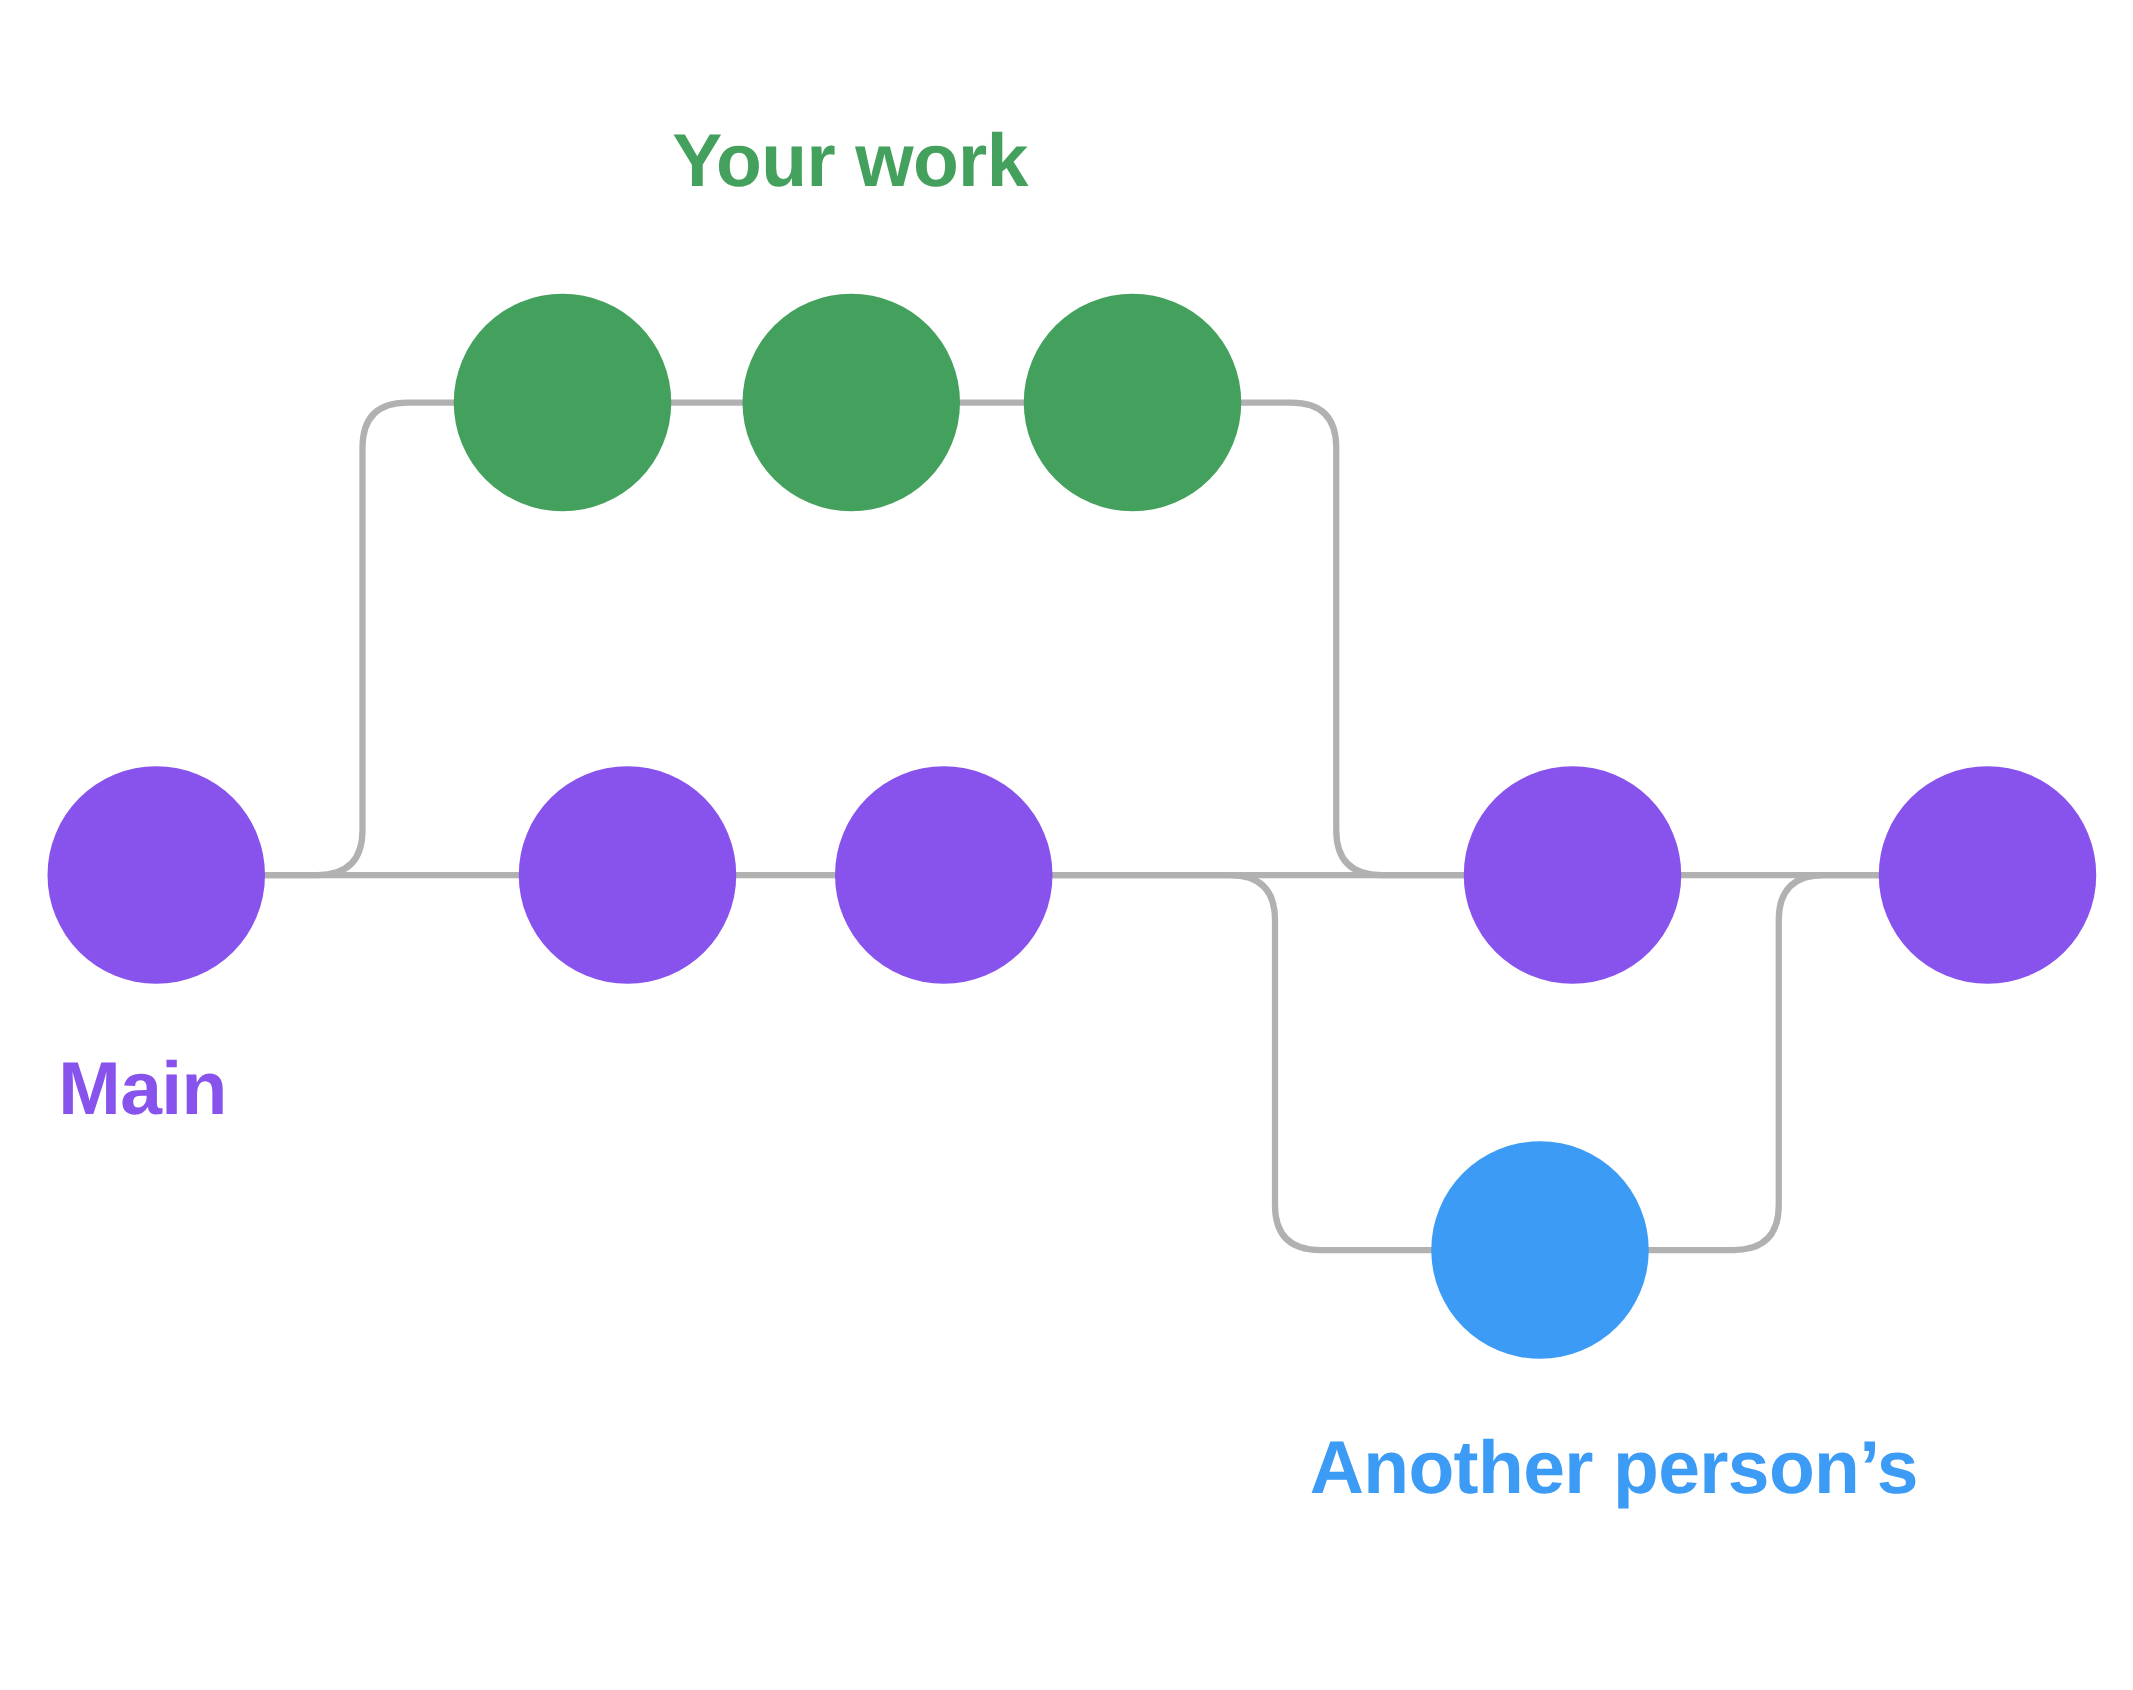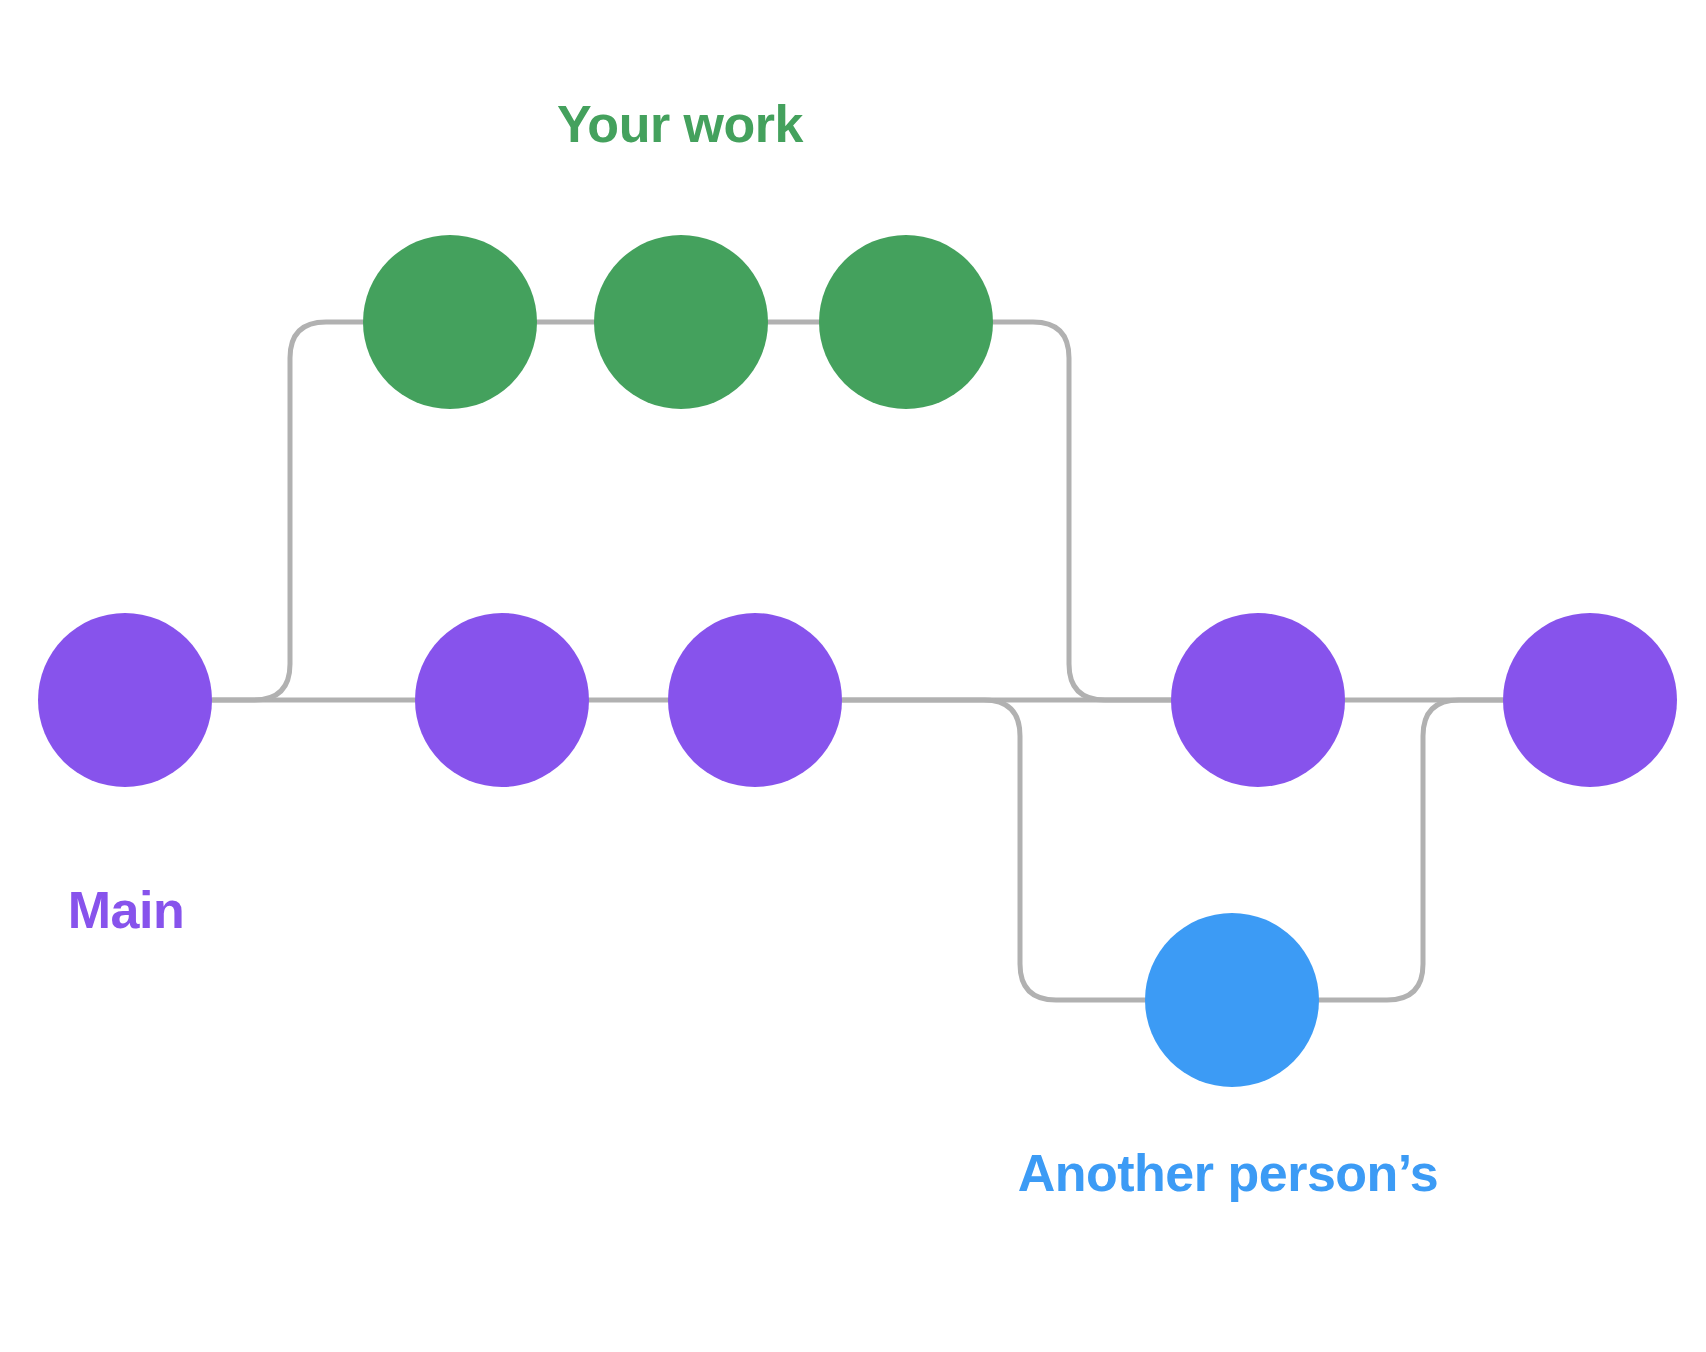--- a/index.html
+++ b/index.html
@@ -22,37 +22,36 @@
     height:1352px;
   }
   .connector{
     fill:none;
     stroke-width:5px;
     stroke-linecap:round;
   }
   .label{
     position:absolute;
     font-weight:bold;
-    font-size:52px;
+    font-size:60px;
     letter-spacing:-0.5px;
     white-space:nowrap;
   }
   .label-your-work{
     left:680px;
     top:94px;
     transform:translateX(-50%);
   }
   .label-main{
-    left:126px;
+    left:114px;
     top:836px;
     transform:translateX(-50%);
-    margin-top:44px;
   }
   .label-another{
-    left:1228px;
+    left:1291px;
     top:1126px;
     transform:translateX(-50%);
     text-align:center;
     line-height:95px;
   }
 </style>
 </head>
 <body>
 
 <svg class="canvas" viewBox="0 0 1706 1352" xmlns="http://www.w3.org/2000/svg">

